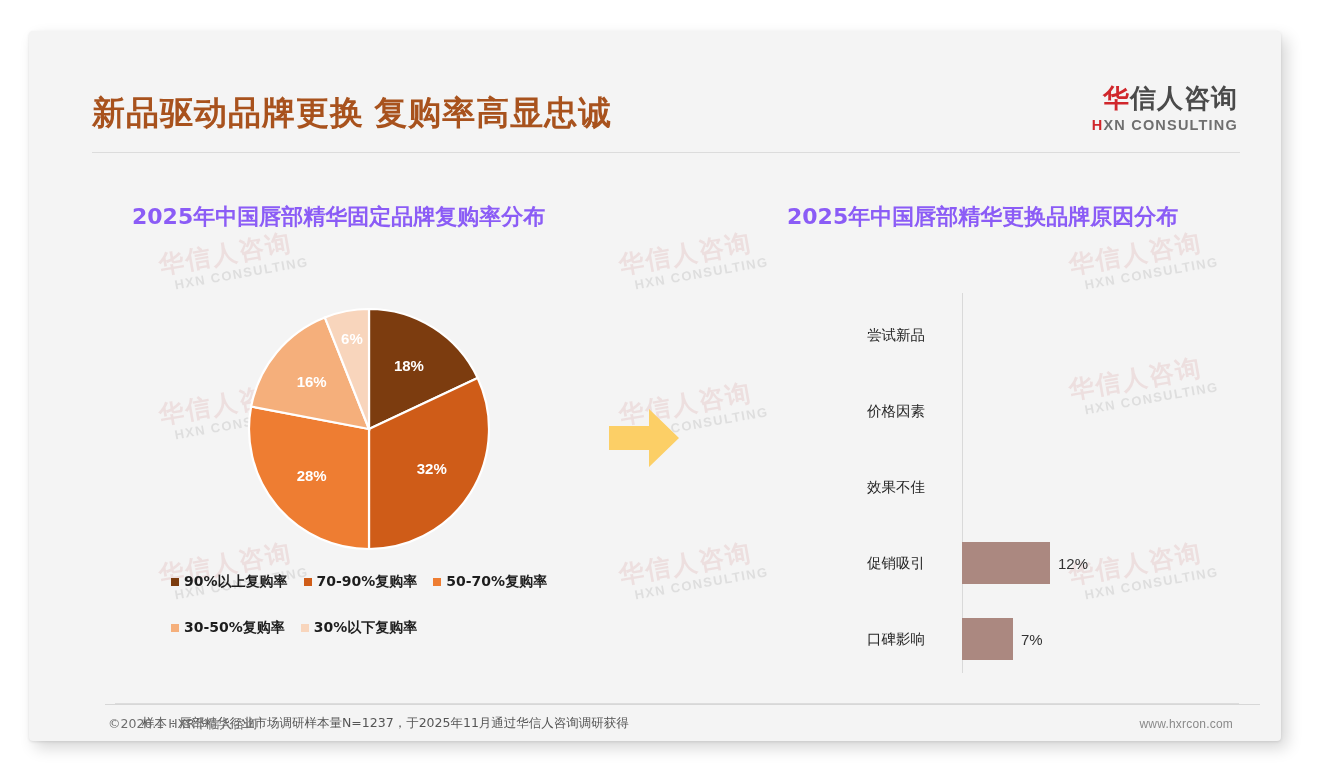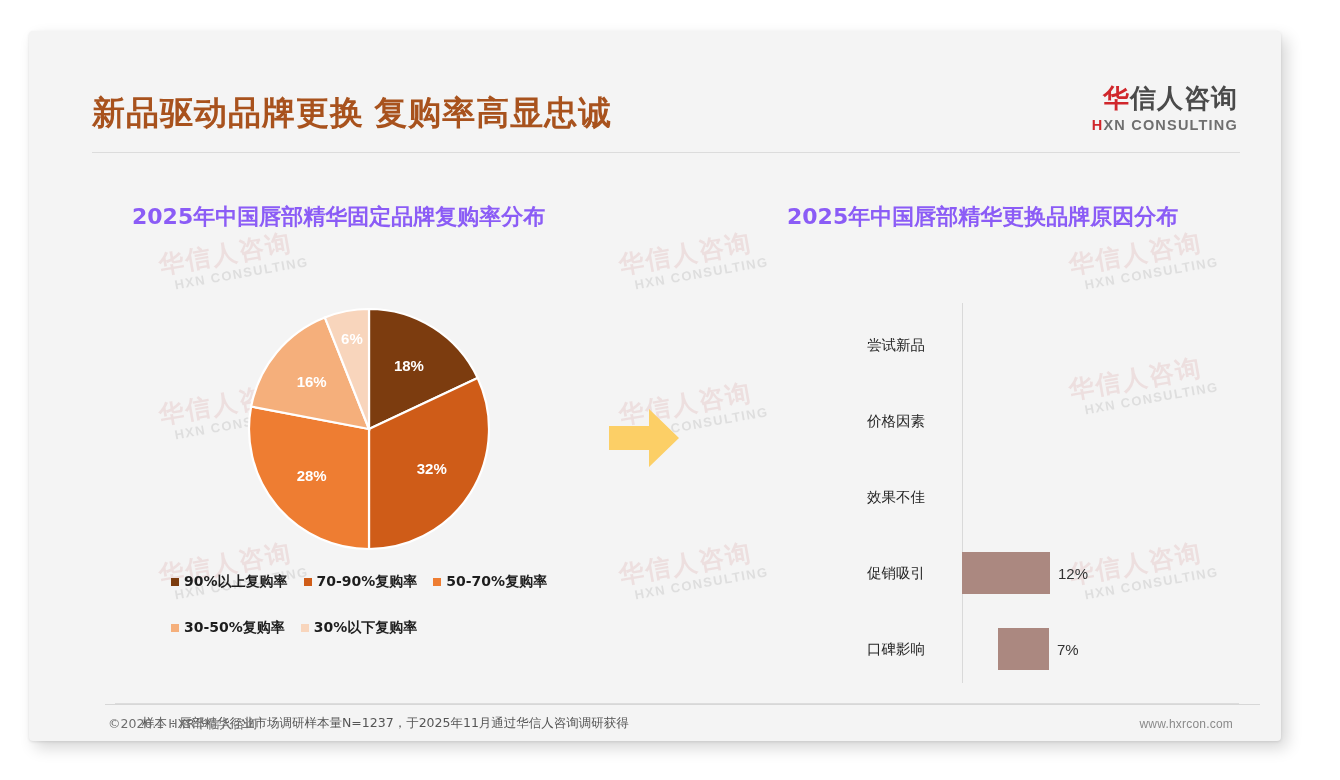--- a/index.html
+++ b/index.html
@@ -187,21 +187,21 @@
     position: absolute;
     left: 580px;
     top: 376px;
     z-index: 5;
   }
 
   
   .bar-chart {
     position: absolute;
     left: 838px;
-    top: 272px;
+    top: 262px;
     width: 400px;
     height: 380px;
     z-index: 5;
   }
   .bar-axis {
     position: absolute;
     left: 95px;
     top: 0;
     width: 1px;
     height: 380px;
@@ -427,21 +427,21 @@
           <div class="bar-row" style="top: 173px;">
             <div class="bar-cat">效果不佳</div>
           </div>
           <div class="bar-row" style="top: 249px;">
             <div class="bar-cat">促销吸引</div>
             <div class="bar-track">
               <div class="bar-fill" style="width: 88px; background: rgb(171, 136, 128);"></div>
               <div class="bar-val">12%</div>
             </div>
           </div>
-          <div class="bar-row" style="top: 325px; gap: 36px;">
+          <div class="bar-row" style="top: 325px;">
             <div class="bar-cat">口碑影响</div>
             <div class="bar-track">
               <div class="bar-fill" style="width: 51px; background: rgb(171, 136, 128);"></div>
               <div class="bar-val">7%</div>
             </div>
           </div>
         </div>
     </div>
 
     <div class="foot-rule"></div>

